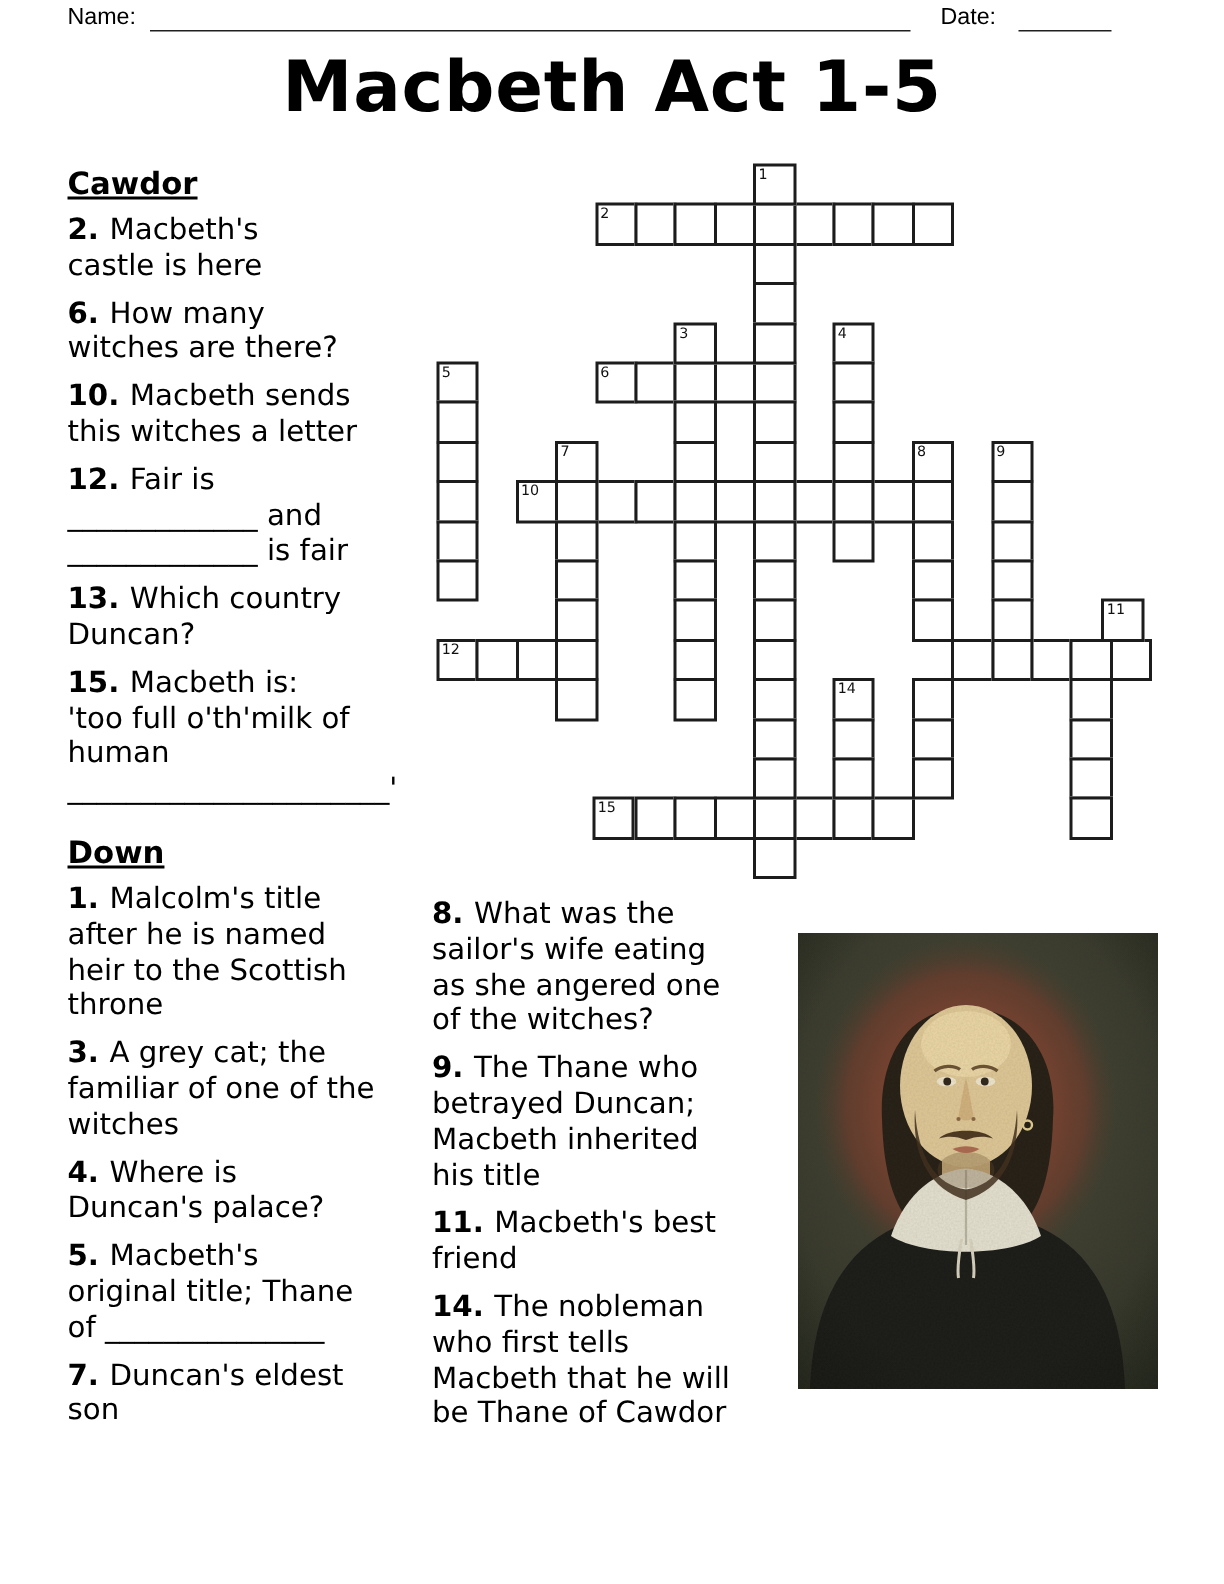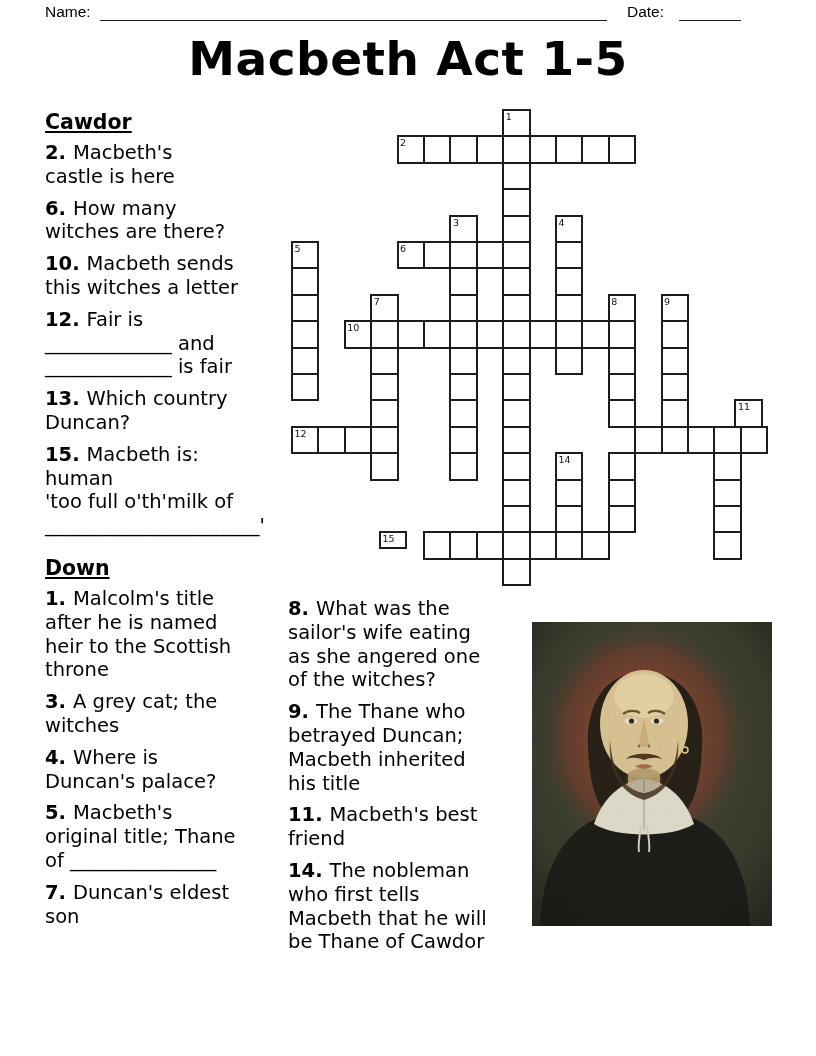--- a/index.html
+++ b/index.html
@@ -84,21 +84,21 @@
     <div class="cell" style="left: 51.8px; top: 315.8px; width: 28.4px; height: 28.4px; border-color: rgb(28, 28, 28);"></div>
     <div class="cell" style="left: 78.2px; top: 315.8px; width: 28.4px; height: 28.4px; border-color: rgb(28, 28, 28);"></div>
     <div class="cell" style="left: 315.8px; top: 315.8px; width: 51px; height: 28.4px; border-color: rgb(28, 28, 28); margin-left: 48px;">
       <span class="cellnum">13</span>
     </div>
     <div class="cell" style="left: 342.2px; top: 315.8px; width: 28.4px; height: 28.4px; border-color: rgb(28, 28, 28);"></div>
     <div class="cell" style="left: 368.6px; top: 315.8px; width: 28.4px; height: 28.4px; border-color: rgb(28, 28, 28);"></div>
     <div class="cell" style="left: 395px; top: 315.8px; width: 28.4px; height: 28.4px; border-color: rgb(28, 28, 28);"></div>
     <div class="cell" style="left: 421.4px; top: 315.8px; width: 28.4px; height: 28.4px; border-color: rgb(28, 28, 28);"></div>
     <div class="cell" style="left: 447.8px; top: 315.8px; width: 28.4px; height: 28.4px; border-color: rgb(28, 28, 28);"></div>
-    <div class="cell" style="left: 87px; top: 421.4px; width: 28.4px; height: 18px; border-color: rgb(28, 28, 28);">
+    <div class="cell" style="left: 103px; top: 421.4px; width: 28.4px; height: 29px; border-color: rgb(28, 28, 28);">
       <span class="cellnum">15</span>
     </div>
     <div class="cell" style="left: 131px; top: 421.4px; width: 28.4px; height: 28.4px; border-color: rgb(28, 28, 28);"></div>
     <div class="cell" style="left: 157.4px; top: 421.4px; width: 28.4px; height: 28.4px; border-color: rgb(28, 28, 28);"></div>
     <div class="cell" style="left: 183.8px; top: 421.4px; width: 28.4px; height: 28.4px; border-color: rgb(28, 28, 28);"></div>
     <div class="cell" style="left: 210.2px; top: 421.4px; width: 28.4px; height: 28.4px; border-color: rgb(28, 28, 28);"></div>
     <div class="cell" style="left: 236.6px; top: 421.4px; width: 28.4px; height: 28.4px; border-color: rgb(28, 28, 28);"></div>
     <div class="cell" style="left: 263px; top: 421.4px; width: 28.4px; height: 28.4px; border-color: rgb(28, 28, 28);"></div>
     <div class="cell" style="left: 289.4px; top: 421.4px; width: 28.4px; height: 28.4px; border-color: rgb(28, 28, 28);"></div>
     <div class="cell" style="left: 210.2px; top: -1px; width: 28.4px; height: 28.4px; border-color: rgb(28, 28, 28);">
@@ -198,38 +198,39 @@
         <div class="clue-line"><span class="clue-num">12.</span>Fair is</div>
         <div class="clue-line">_____________ and</div>
         <div class="clue-line">_____________ is fair</div>
       </div>
       <div class="clue">
         <div class="clue-line"><span class="clue-num">13.</span>Which country</div>
         <div class="clue-line">Duncan?</div>
       </div>
       <div class="clue">
         <div class="clue-line"><span class="clue-num">15.</span>Macbeth is:</div>
+        <div class="clue-line">'too full o'th'milk of</div>
         <div class="clue-line">human</div>
-        <div class="clue-line">'too full o'th'milk of</div>
         <div class="clue-line">______________________'</div>
       </div>
     </div>
 </div>
 
 <div class="clue-col" style="left:45px;top:556px;width:250px;">
   <div class="heading">Down</div>
   <div id="down-list-1">
       <div class="clue">
         <div class="clue-line"><span class="clue-num">1.</span>Malcolm's title</div>
         <div class="clue-line">after he is named</div>
         <div class="clue-line">heir to the Scottish</div>
         <div class="clue-line">throne</div>
       </div>
       <div class="clue">
         <div class="clue-line"><span class="clue-num">3.</span>A grey cat; the</div>
+        <div class="clue-line">familiar of one of the</div>
         <div class="clue-line">witches</div>
       </div>
       <div class="clue">
         <div class="clue-line"><span class="clue-num">4.</span>Where is</div>
         <div class="clue-line">Duncan's palace?</div>
       </div>
       <div class="clue">
         <div class="clue-line"><span class="clue-num">5.</span>Macbeth's</div>
         <div class="clue-line">original title; Thane</div>
         <div class="clue-line">of _______________</div>

